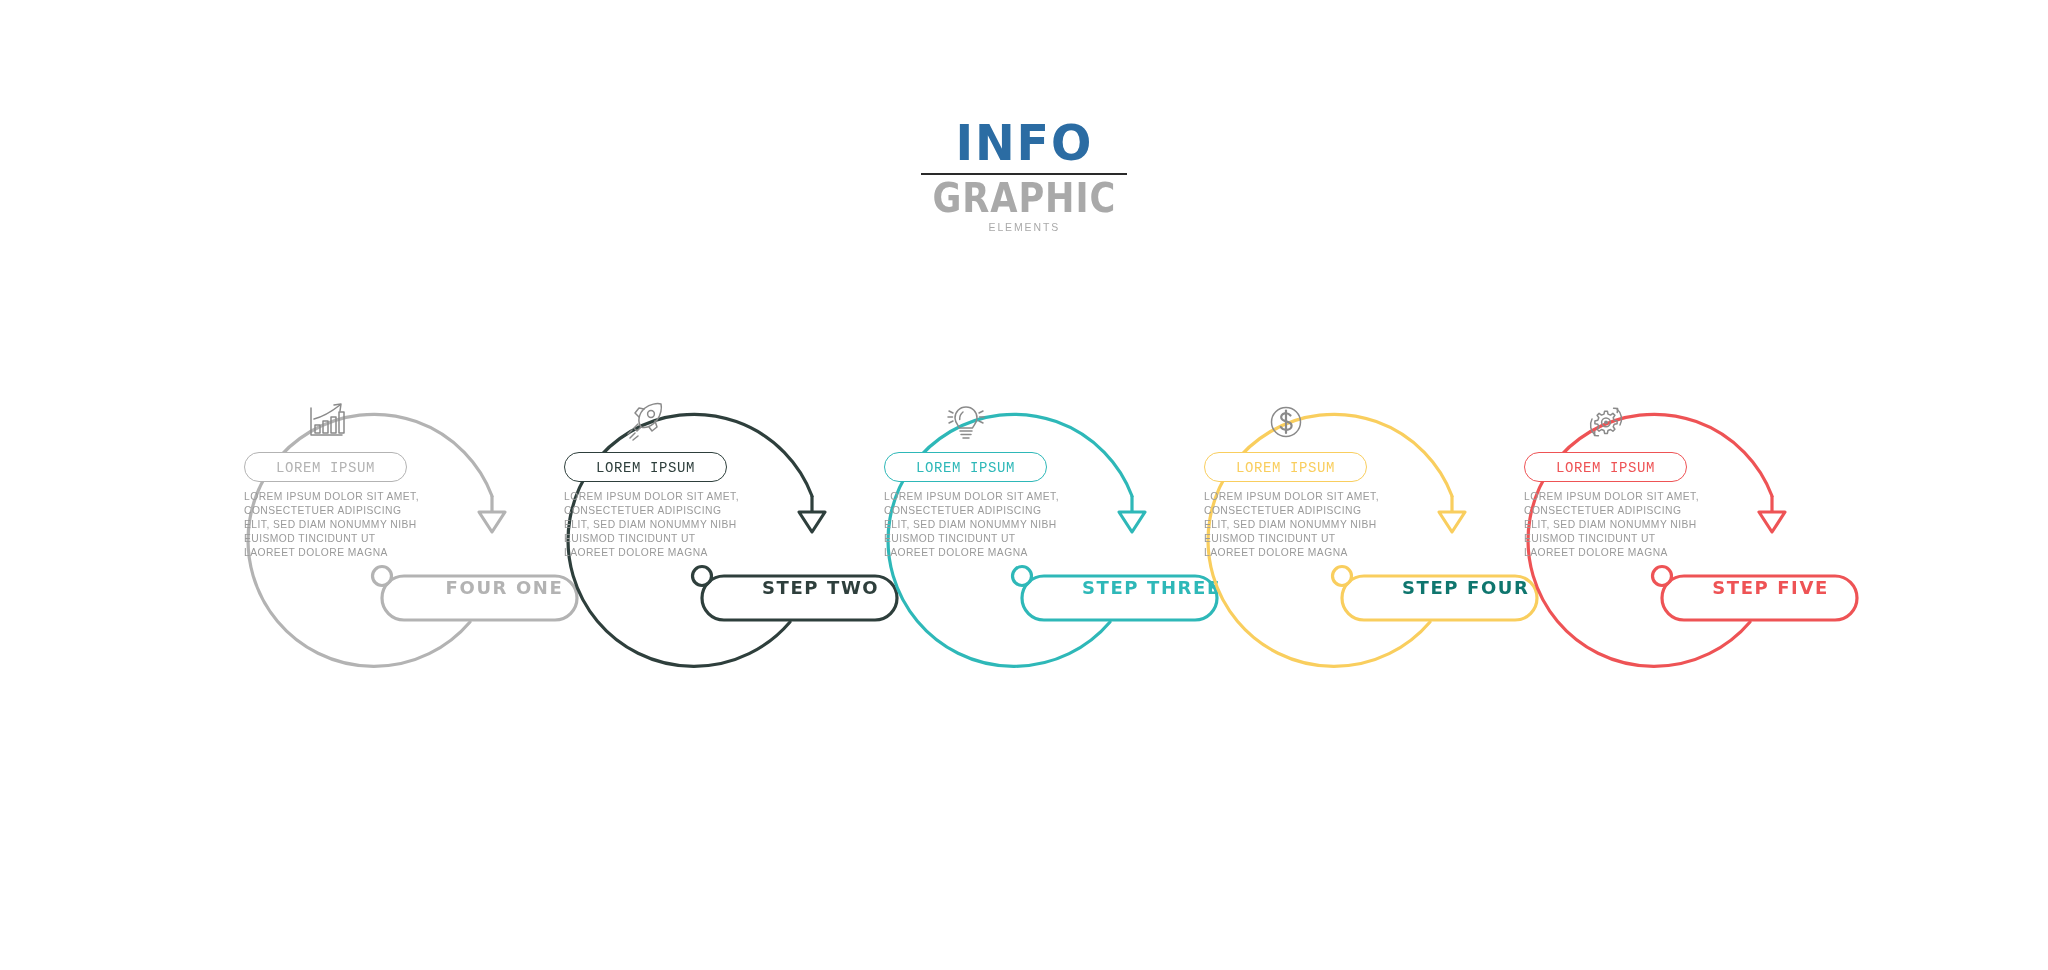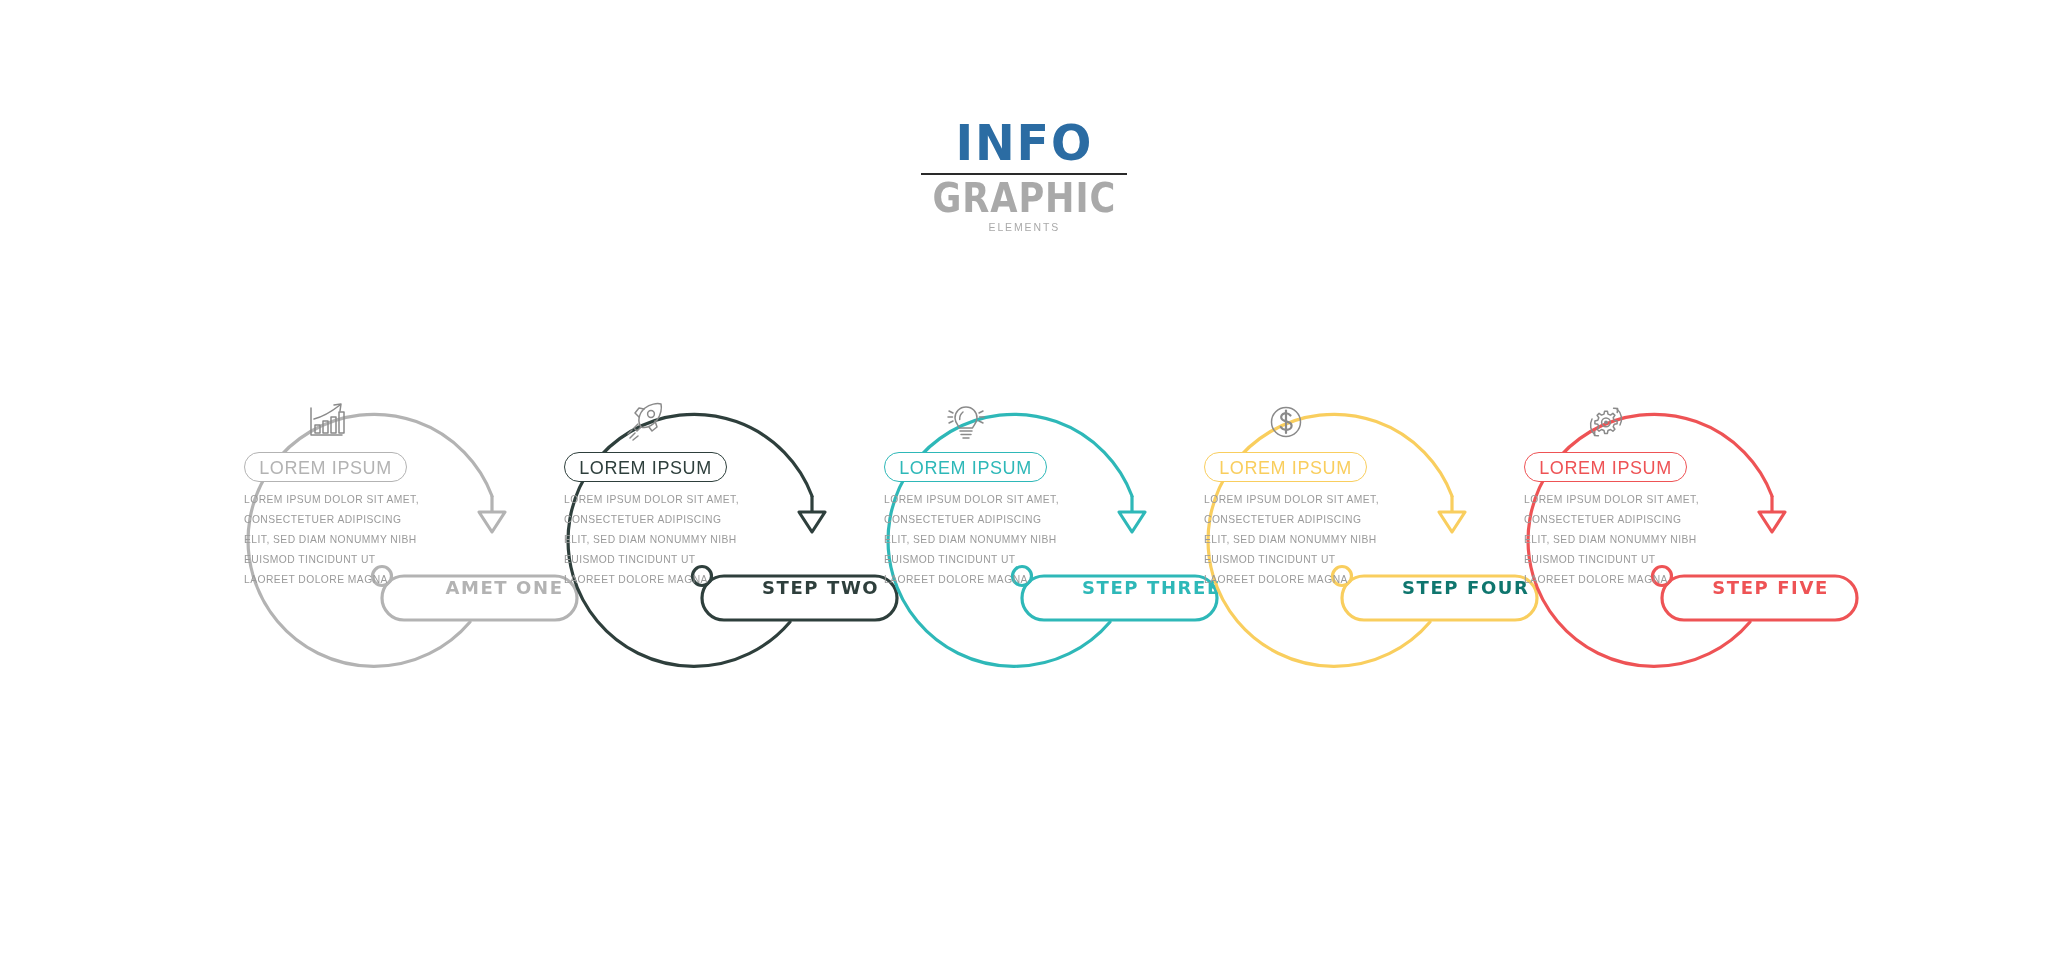--- a/index.html
+++ b/index.html
@@ -97,37 +97,37 @@
     pointer-events: none;
   }
   .pill-label {
     position: absolute;
     left: 8px;
     top: 452px;
     width: 163px;
     height: 30px;
     line-height: 30px;
     text-align: center;
-    font-family: Liberation Sans, sans-serif;
-    font-size: 18px;
+    font-family: Liberation Mono, monospace;
+    font-size: 14px;
     letter-spacing: 0.6px;
     border: 1.6px solid currentColor;
     border-radius: 16px;
     box-sizing: border-box;
     background: #fff;
     pointer-events: auto;
   }
   .body-text {
     position: absolute;
     left: 8px;
     top: 490px;
     width: 205px;
     font-family: "Liberation Sans", sans-serif;
     font-size: 10.3px;
-    line-height: 20px;
+    line-height: 14px;
     letter-spacing: 0.45px;
     color: #9a9a9a;
     white-space: pre-line;
   }
   .step-name {
     position: absolute;
     top: 575px;
     height: 26px;
     line-height: 26px;
     font-family: "DejaVu Sans", sans-serif;
@@ -175,21 +175,21 @@
             <rect x="35" y="12" width="5" height="21" stroke="#8a8a8a" fill="none" stroke-width="1.5" stroke-linecap="round" stroke-linejoin="round"></rect>
             <path d="M10 19 C18 17 27 12 36 5" stroke="#8a8a8a" fill="none" stroke-width="1.5" stroke-linecap="round" stroke-linejoin="round"></path>
             <path d="M30 5 L37 4 L36 11" stroke="#8a8a8a" fill="none" stroke-width="1.5" stroke-linecap="round" stroke-linejoin="round"></path>
           </svg></div>
         <div class="pill-label" style="color: rgb(179, 179, 179);">LOREM IPSUM</div>
         <div class="body-text" style="color: rgb(154, 154, 154);">LOREM IPSUM DOLOR SIT AMET,
 CONSECTETUER ADIPISCING
 ELIT, SED DIAM NONUMMY NIBH
 EUISMOD TINCIDUNT UT
 LAOREET DOLORE MAGNA</div>
-        <div class="step-name" style="color: rgb(179, 179, 179); left: 206px; width: 125px; text-align: center;">AMET  ONE</div>
+        <div class="step-name" style="color: rgb(179, 179, 179); left: 206px; width: 125px; text-align: center;">FOUR  ONE</div>
       </div>
     </div>
     <div class="step" style="left: 556px; z-index: 11;">
       <svg class="step-svg" viewBox="0 0 430 970">
         <path d="M 234 622 A 126 126 0 1 1 256 496" fill="none" stroke="#2E3F3C" stroke-width="3.2" stroke-linecap="round"></path>
         <path d="M 256 496 L 256 512" fill="none" stroke="#2E3F3C" stroke-width="3.2"></path>
         <path d="M 243 512 L 269 512 L 256 532 Z" fill="#ffffff" stroke="#2E3F3C" stroke-width="3.2" stroke-linejoin="round"></path>
         <rect x="146" y="576" width="195" height="44" rx="22" ry="22" fill="#ffffff" stroke="#2E3F3C" stroke-width="3.2"></rect>
         <circle cx="146" cy="576" r="9.5" fill="#ffffff" stroke="#2E3F3C" stroke-width="3.2"></circle>
       </svg>

